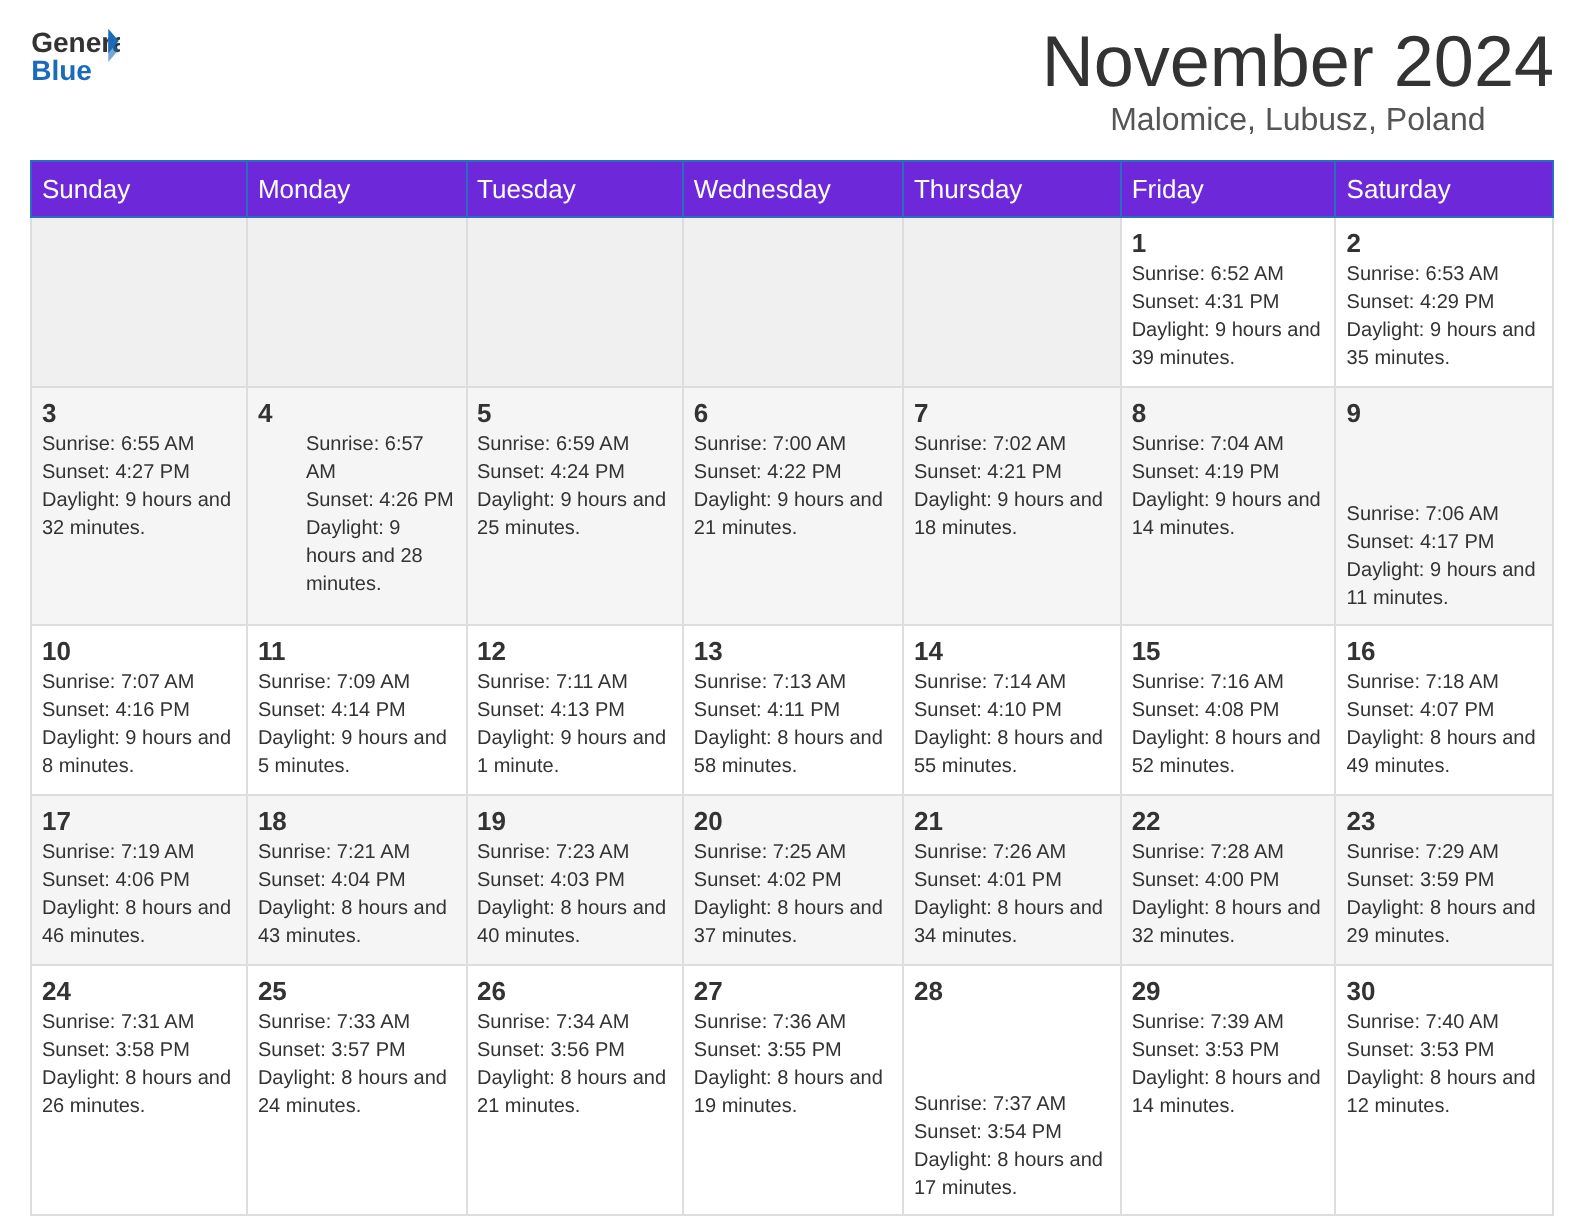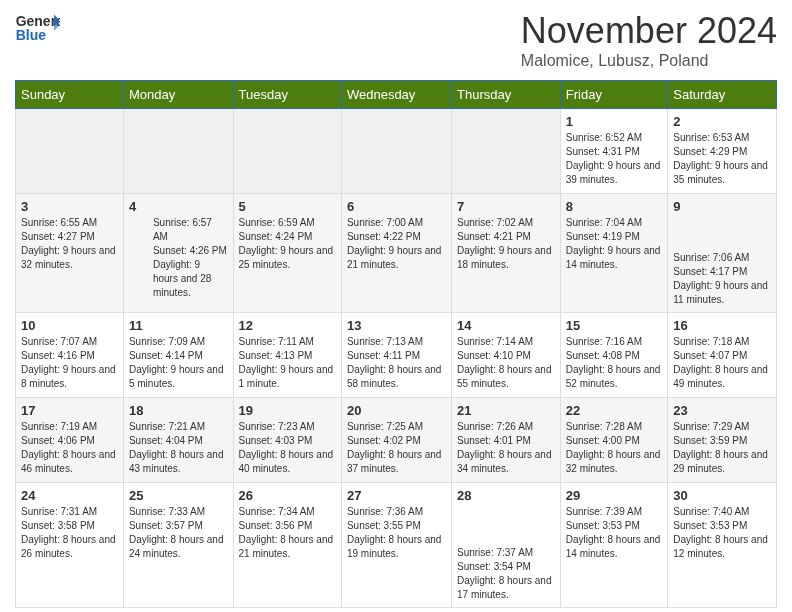--- a/index.html
+++ b/index.html
@@ -1,24 +1,24 @@
 <!DOCTYPE html>
 <html><head>
   <meta charset="utf-8">
   <style>
     * { box-sizing: border-box; margin: 0; padding: 0; }
     body { font-family: Arial, sans-serif; background: #fff; width: 792px; min-height: 612px; }
     .container { padding: 10px 15px; }
     .header { display: flex; justify-content: space-between; align-items: flex-start; margin-bottom: 10px; }
-    .title-block { text-align: left; }
+    .title-block { text-align: center; }
     .month-title { font-size: 36px; font-weight: normal; color: #333; }
     .location { font-size: 16px; color: #555; }
     
     table { width: 100%; border-collapse: collapse; }
-    thead tr { background-color: #4d7c0f; }
+    thead tr { background-color: #6d28d9; }
     thead th { color: #fff; font-size: 13px; font-weight: normal; padding: 6px 5px; text-align: left; border: 1px solid #2a6cbf; }
     
     tbody tr { background: #fff; }
     tbody tr:nth-child(even) { background: #f5f5f5; }
     
     td { border: 1px solid #ddd; vertical-align: top; padding: 5px; font-size: 10.5px; color: #333; width: 113px; min-height: 80px; height: 85px; }
     td.empty { background: #f0f0f0; }
     
     .day-num { font-size: 13px; font-weight: bold; display: block; margin-bottom: 2px; }
     .day-info { font-size: 10px; line-height: 1.4; color: #333; }

